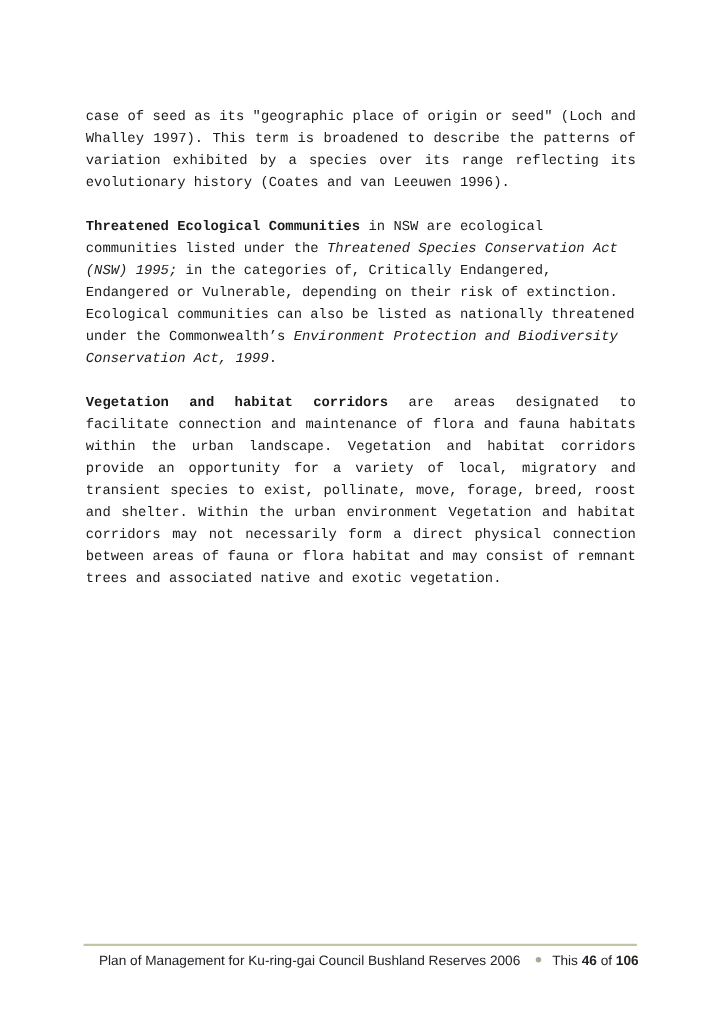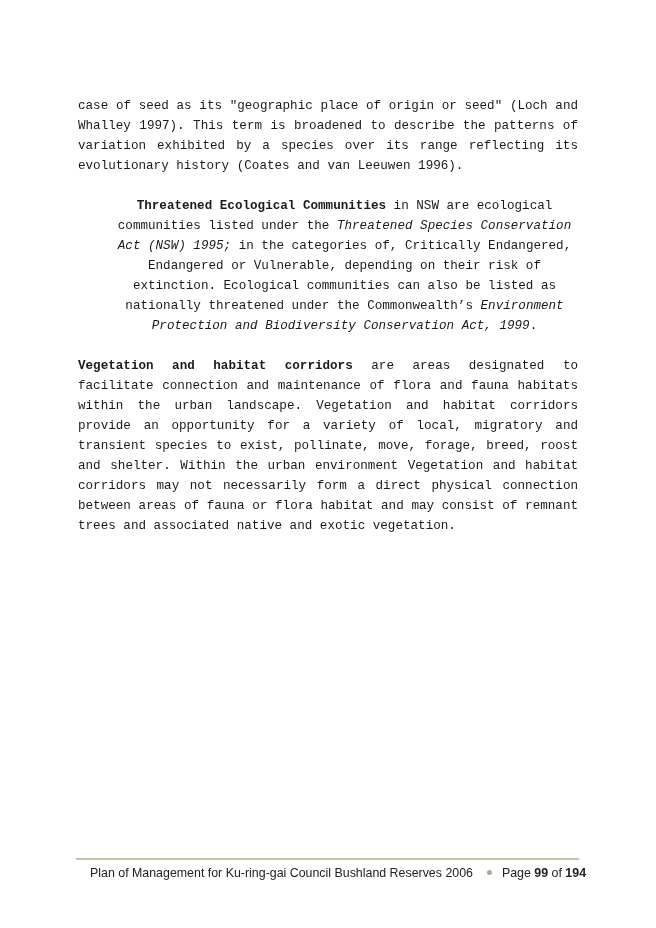--- a/index.html
+++ b/index.html
@@ -1,20 +1,20 @@
 <!DOCTYPE html>
 <html><head>
 <meta charset="utf-8">
 <style>
   html, body { margin: 0; padding: 0; background: #ffffff; }
   body { width: 656px; height: 928px; position: relative; overflow: hidden;
          font-family: "Liberation Sans", sans-serif; color: #1a1a1a; }
   .content { position: absolute; left: 78px; top: 96px; width: 500px; font-family: Liberation Mono, monospace; }
   .para { font-size: 12.6px; line-height: 20px; margin: 0 0 20px 0; text-align: justify; }
-  .para.left { text-align: center; margin-left: 33px; }
+  .para.left { text-align: left; }
   .para b { font-weight: bold; }
   .footer-rule { position: absolute; left: 76px; top: 858px; width: 503px; height: 2px; background: #c3c4a6; }
   .footer { position: absolute; left: 90px; top: 866px; width: 489px; font-size: 12.4px; color: #222; white-space: nowrap; }
   .footer .dot { display: inline-block; width: 5px; height: 5px; border-radius: 50%; background: #a9aa92; margin: 0 10px 2px 14px; vertical-align: middle; }
   .footer b { font-weight: bold; }
 </style>
 </head>
 <body>
 
 <div class="content">
@@ -24,14 +24,14 @@
   <p class="para left">
     <b>Threatened Ecological Communities</b><span> in NSW are ecological communities listed under the </span><i>Threatened Species Conservation Act (NSW) 1995;</i><span> in the categories of, Critically Endangered, Endangered or Vulnerable, depending on their risk of extinction. Ecological communities can also be listed as nationally threatened under the Commonwealth’s </span><i>Environment Protection and Biodiversity Conservation Act, 1999</i><span>.</span>
   </p>
   <p class="para">
     <b>Vegetation and habitat corridors</b><span> are areas designated to facilitate connection and maintenance of flora and fauna habitats within the urban landscape. Vegetation and habitat corridors provide an opportunity for a variety of local, migratory and transient species to exist, pollinate, move, forage, breed, roost and shelter. Within the urban environment Vegetation and habitat corridors may not necessarily form a direct physical connection between areas of fauna or flora habitat and may consist of remnant trees and associated native and exotic vegetation.</span>
   </p>
 </div>
 
 <div class="footer-rule"></div>
 <div class="footer">
-  <span>Plan of Management for Ku-ring-gai Council Bushland Reserves 2006</span><span class="dot"></span><span>Page </span><b>99</b><span> of </span><b>194</b>
+  <span>Plan of Management for Ku-ring-gai Council Bushland Reserves 2006</span><span class="dot"></span><span>This </span><b>46</b><span> of </span><b>106</b>
 </div>
 
 </body></html>

